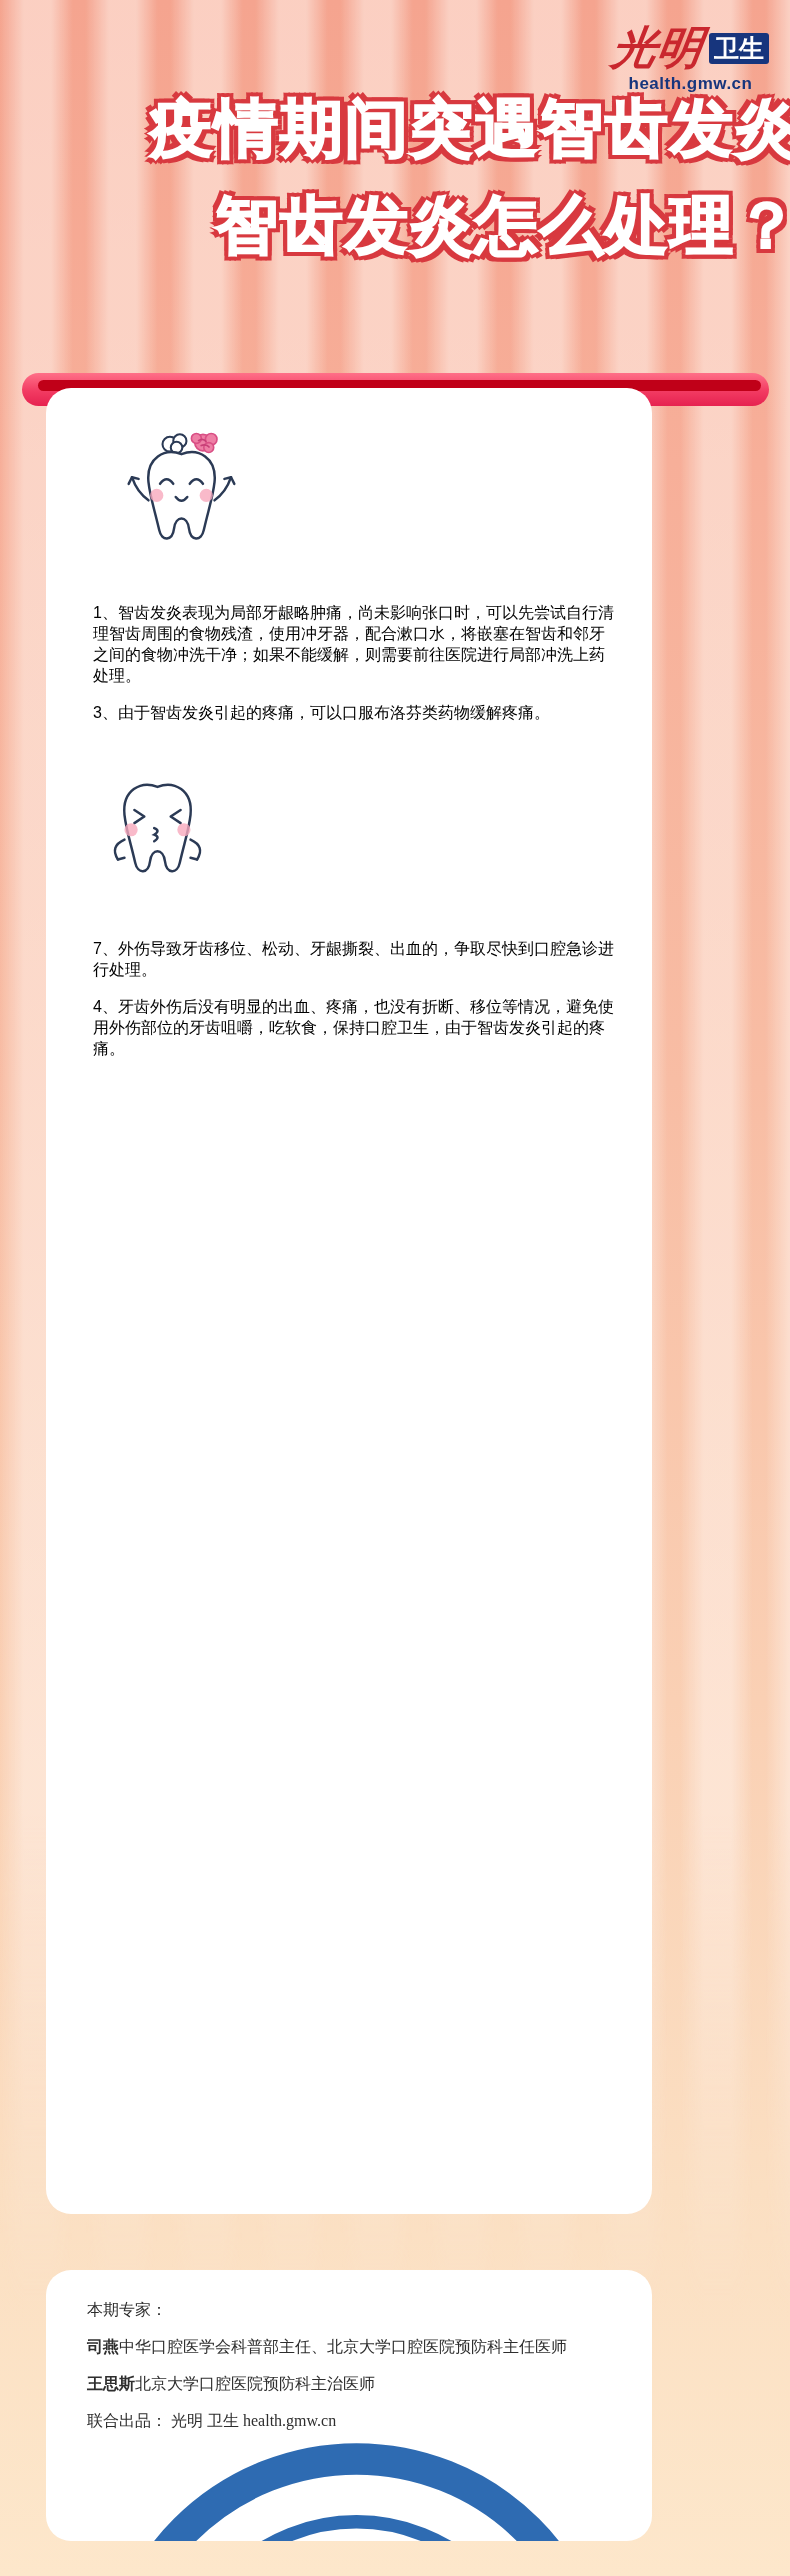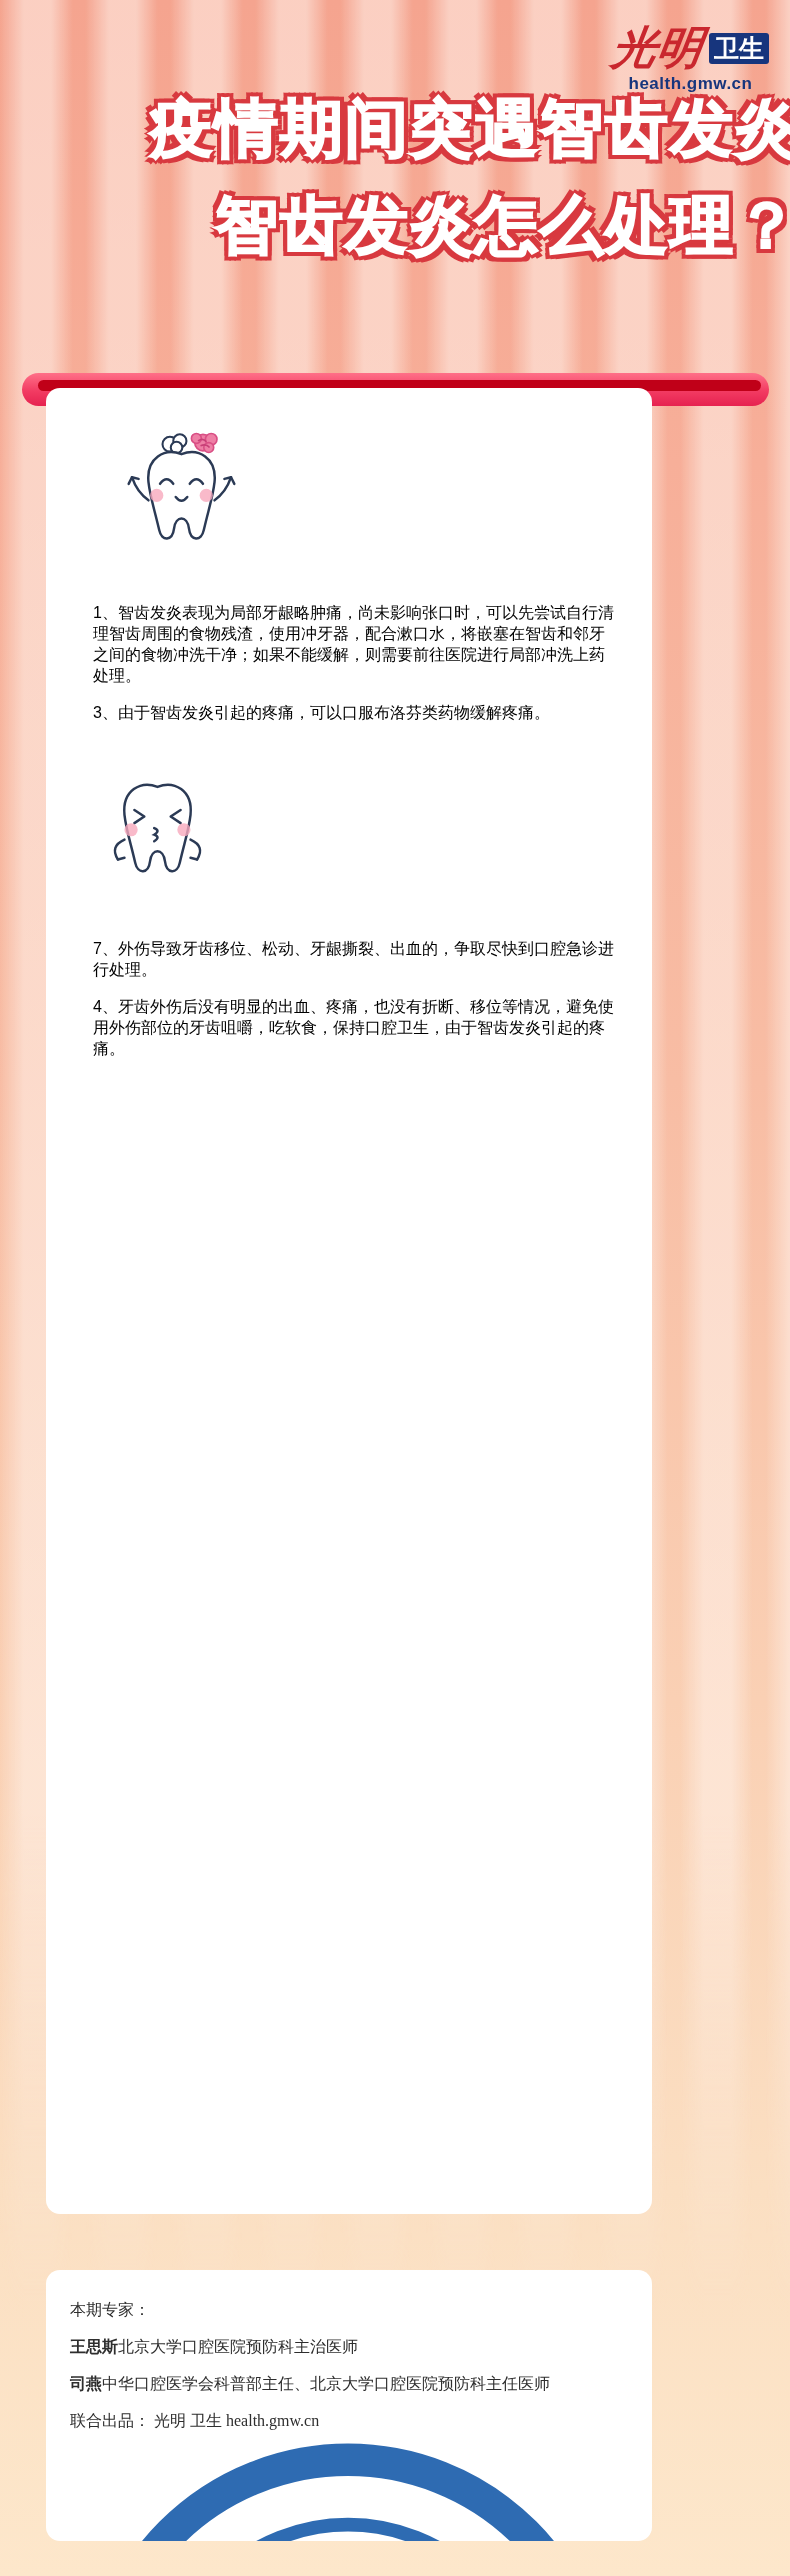--- a/index.html
+++ b/index.html
@@ -31,24 +31,24 @@
       -5px -5px 0 #d8393f, 0 -5px 0 #d8393f, 5px -5px 0 #d8393f,
       -5px  0   0 #d8393f, 5px  0   0 #d8393f,
       -5px  5px 0 #d8393f, 0  5px 0 #d8393f, 5px 5px 0 #d8393f;}
   .title-line{display:block;}
   
   .ribbon{position:absolute;top:373px;left:22px;right:22px;height:33px;border-radius:17px;
     background:linear-gradient(180deg,#ff7088 0%,#f23b62 55%,#e62250 100%);z-index:1;}
   .ribbon-dark{position:absolute;top:380px;left:38px;right:30px;height:11px;border-radius:6px;
     background:#c00018;z-index:2;}
   
-  .card{position:absolute;left:46px;width:606px;background:#ffffff;border-radius:14px;
+  .card{position:absolute;left:46px;width:606px;background:#ffffff;border-radius:25px;
     box-sizing:border-box;}
   .main-card{top:388px;height:1826px;padding:43px 36px 0 47px;z-index:3;overflow:hidden;}
-  .footer-card{top:2270px;height:271px;padding:14px 26px 0 24px;z-index:3;overflow:hidden;
+  .footer-card{top:2270px;height:271px;padding:14px 26px 0 41px;z-index:3;overflow:hidden;
     font-family:"Liberation Serif",serif;color:#2e2e2e;}
   
   .badge-row{display:flex;align-items:center;height:142px;margin-bottom:30px;}
   .s1 .badge-row{margin-left:30px;}
   .s2 .badge-row{margin-left:6px;}
   .s2{margin-top:43px;}
   .tooth{width:117px;height:142px;flex:none;position:relative;z-index:2;margin-right:-24px;}
   .badge{height:75px;border-radius:40px;color:#fff;font-size:34px;font-weight:700;
     letter-spacing:2px;display:flex;align-items:center;padding:0 43px 0 57px;
     background:linear-gradient(180deg,#f895b4 0%,#f froze;}
@@ -175,24 +175,24 @@
           <p><span>4、牙齿外伤后没有明显的出血、疼痛，也没有折断、移位等情况，</span><span class="em">避免使用外伤部位的牙齿咀嚼，吃软食，保持口腔卫生</span><span>，由于智齿发炎引起的疼痛。</span></p>
         </div>
     </section>
 
   </main>
 
   <footer class="card footer-card">
     <div class="dashes"></div>
     <p class="f-line experts-label">本期专家：</p>
     <p class="f-line">
-      <b>王思斯</b><span>北京大学口腔医院预防科主治医师</span>
+      <b>司燕</b><span>中华口腔医学会科普部主任、北京大学口腔医院预防科主任医师</span>
     </p>
     <p class="f-line">
-      <b>司燕</b><span>中华口腔医学会科普部主任、北京大学口腔医院预防科主任医师</span>
+      <b>王思斯</b><span>北京大学口腔医院预防科主治医师</span>
     </p>
     <div class="f-line coproduce">
       <span>联合出品：</span>
       <span class="gm-mini">
         <span class="row">
           <span class="mini-script">光明</span>
           <span class="mini-box">卫生</span>
         </span>
         <span class="mini-url">health.gmw.cn</span>
       </span>

